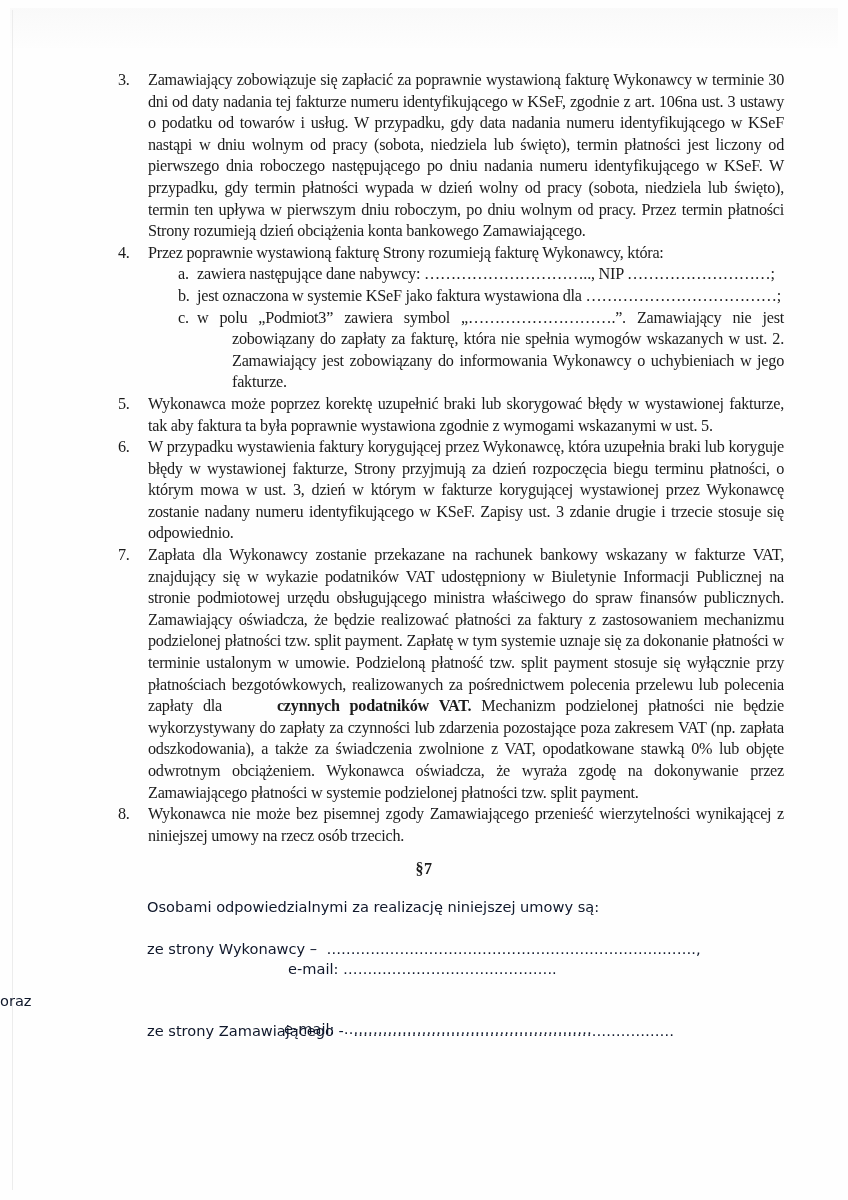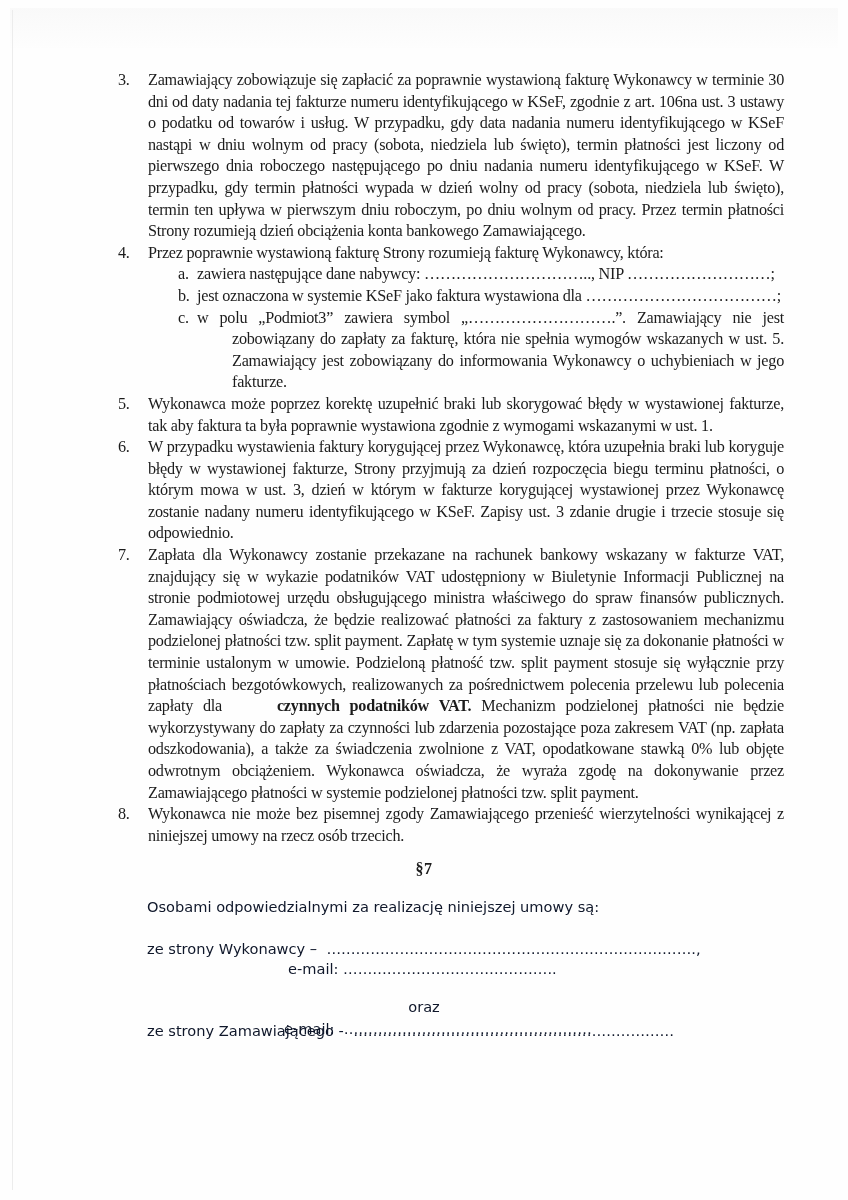--- a/index.html
+++ b/index.html
@@ -22,21 +22,21 @@
   ol.sub > li.c-item .c-first { margin-left: -35px; display: block; text-align: justify; text-align-last: justify; font-family: Liberation Serif, serif; }
   .sub-letter { position: absolute; left: 0; top: 0; }
   b { font-weight: bold; margin-left: 45px; }
   .section { position: absolute; left: 0; width: 848px; text-align: center; top: 860px;
              font-size: 16px; font-weight: bold; letter-spacing: .5px; }
   .sans { font-family: "DejaVu Sans", "Liberation Sans", sans-serif; font-size: 14.6px; color: #0f172a; }
   .intro { position: absolute; left: 147px; top: 898px; }
   .row { position: absolute; white-space: pre; }
   .r1 { left: 147px; top: 940px; text-align: right; }
   .r2 { left: 288px; top: 960px; }
-  .oraz { position: absolute; left: 0; width: 848px; text-align: center; top: 992px; margin-top: 6px; }
+  .oraz { position: absolute; left: 0; width: 848px; text-align: left; top: 992px; }
   .r3 { left: 147px; top: 1022px; }
   .r4 { left: 284px; top: 1020px; }
 </style>
 </head>
 <body>
 
 <div class="page">
   <div class="bleed"></div>
   <div class="edge"></div>
 
@@ -54,27 +54,27 @@
             <span class="sub-letter">a.</span>
             <span>zawiera następujące dane nabywcy: ………………………….., NIP ………………………;</span>
           </li>
           <li>
             <span class="sub-letter">b.</span>
             <span>jest oznaczona w systemie KSeF jako faktura wystawiona dla ………………………………;</span>
           </li>
           <li class="c-item">
             <span class="sub-letter">c.</span>
             <span class="c-first">w polu „Podmiot3” zawiera symbol „……………………….”. Zamawiający nie jest</span>
-            <span class="para">zobowiązany do zapłaty za fakturę, która nie spełnia wymogów wskazanych w ust. 5. Zamawiający  jest zobowiązany do informowania Wykonawcy o uchybieniach w jego fakturze.</span>
+            <span class="para">zobowiązany do zapłaty za fakturę, która nie spełnia wymogów wskazanych w ust. 2. Zamawiający  jest zobowiązany do informowania Wykonawcy o uchybieniach w jego fakturze.</span>
           </li>
         </ol>
       </li>
       <li>
         <span class="num">5.</span>
-        <span class="para">Wykonawca może poprzez korektę uzupełnić braki lub skorygować błędy w wystawionej fakturze, tak aby faktura ta była poprawnie wystawiona zgodnie z wymogami wskazanymi w ust. 1.</span>
+        <span class="para">Wykonawca może poprzez korektę uzupełnić braki lub skorygować błędy w wystawionej fakturze, tak aby faktura ta była poprawnie wystawiona zgodnie z wymogami wskazanymi w ust. 5.</span>
       </li>
       <li>
         <span class="num">6.</span>
         <span class="para">W przypadku wystawienia faktury korygującej przez Wykonawcę, która uzupełnia braki lub koryguje błędy w wystawionej fakturze, Strony przyjmują za dzień rozpoczęcia biegu terminu płatności, o którym mowa w ust. 3, dzień w którym w fakturze korygującej wystawionej przez Wykonawcę zostanie nadany numeru identyfikującego w KSeF. Zapisy ust. 3 zdanie drugie i trzecie stosuje się odpowiednio.</span>
       </li>
       <li>
         <span class="num">7.</span>
         <span class="para"><span>Zapłata dla Wykonawcy zostanie przekazane na rachunek bankowy wskazany w fakturze VAT, znajdujący się w wykazie podatników VAT udostępniony w Biuletynie Informacji Publicznej na stronie podmiotowej urzędu obsługującego ministra właściwego do spraw finansów publicznych. Zamawiający oświadcza, że będzie realizować płatności za faktury z zastosowaniem mechanizmu podzielonej płatności tzw. split payment. Zapłatę w tym systemie uznaje się za dokonanie płatności w terminie ustalonym w umowie. Podzieloną płatność tzw. split payment stosuje się wyłącznie przy płatnościach bezgotówkowych, realizowanych za pośrednictwem polecenia przelewu lub polecenia zapłaty dla </span><b>czynnych podatników VAT.</b><span> Mechanizm podzielonej płatności nie będzie wykorzystywany do zapłaty za czynności lub zdarzenia pozostające poza zakresem VAT (np. zapłata odszkodowania), a także za świadczenia zwolnione z VAT, opodatkowane stawką 0% lub objęte odwrotnym obciążeniem. Wykonawca oświadcza, że wyraża zgodę na dokonywanie przez Zamawiającego płatności w systemie podzielonej płatności tzw. split payment.</span></span>
       </li>
       <li>

